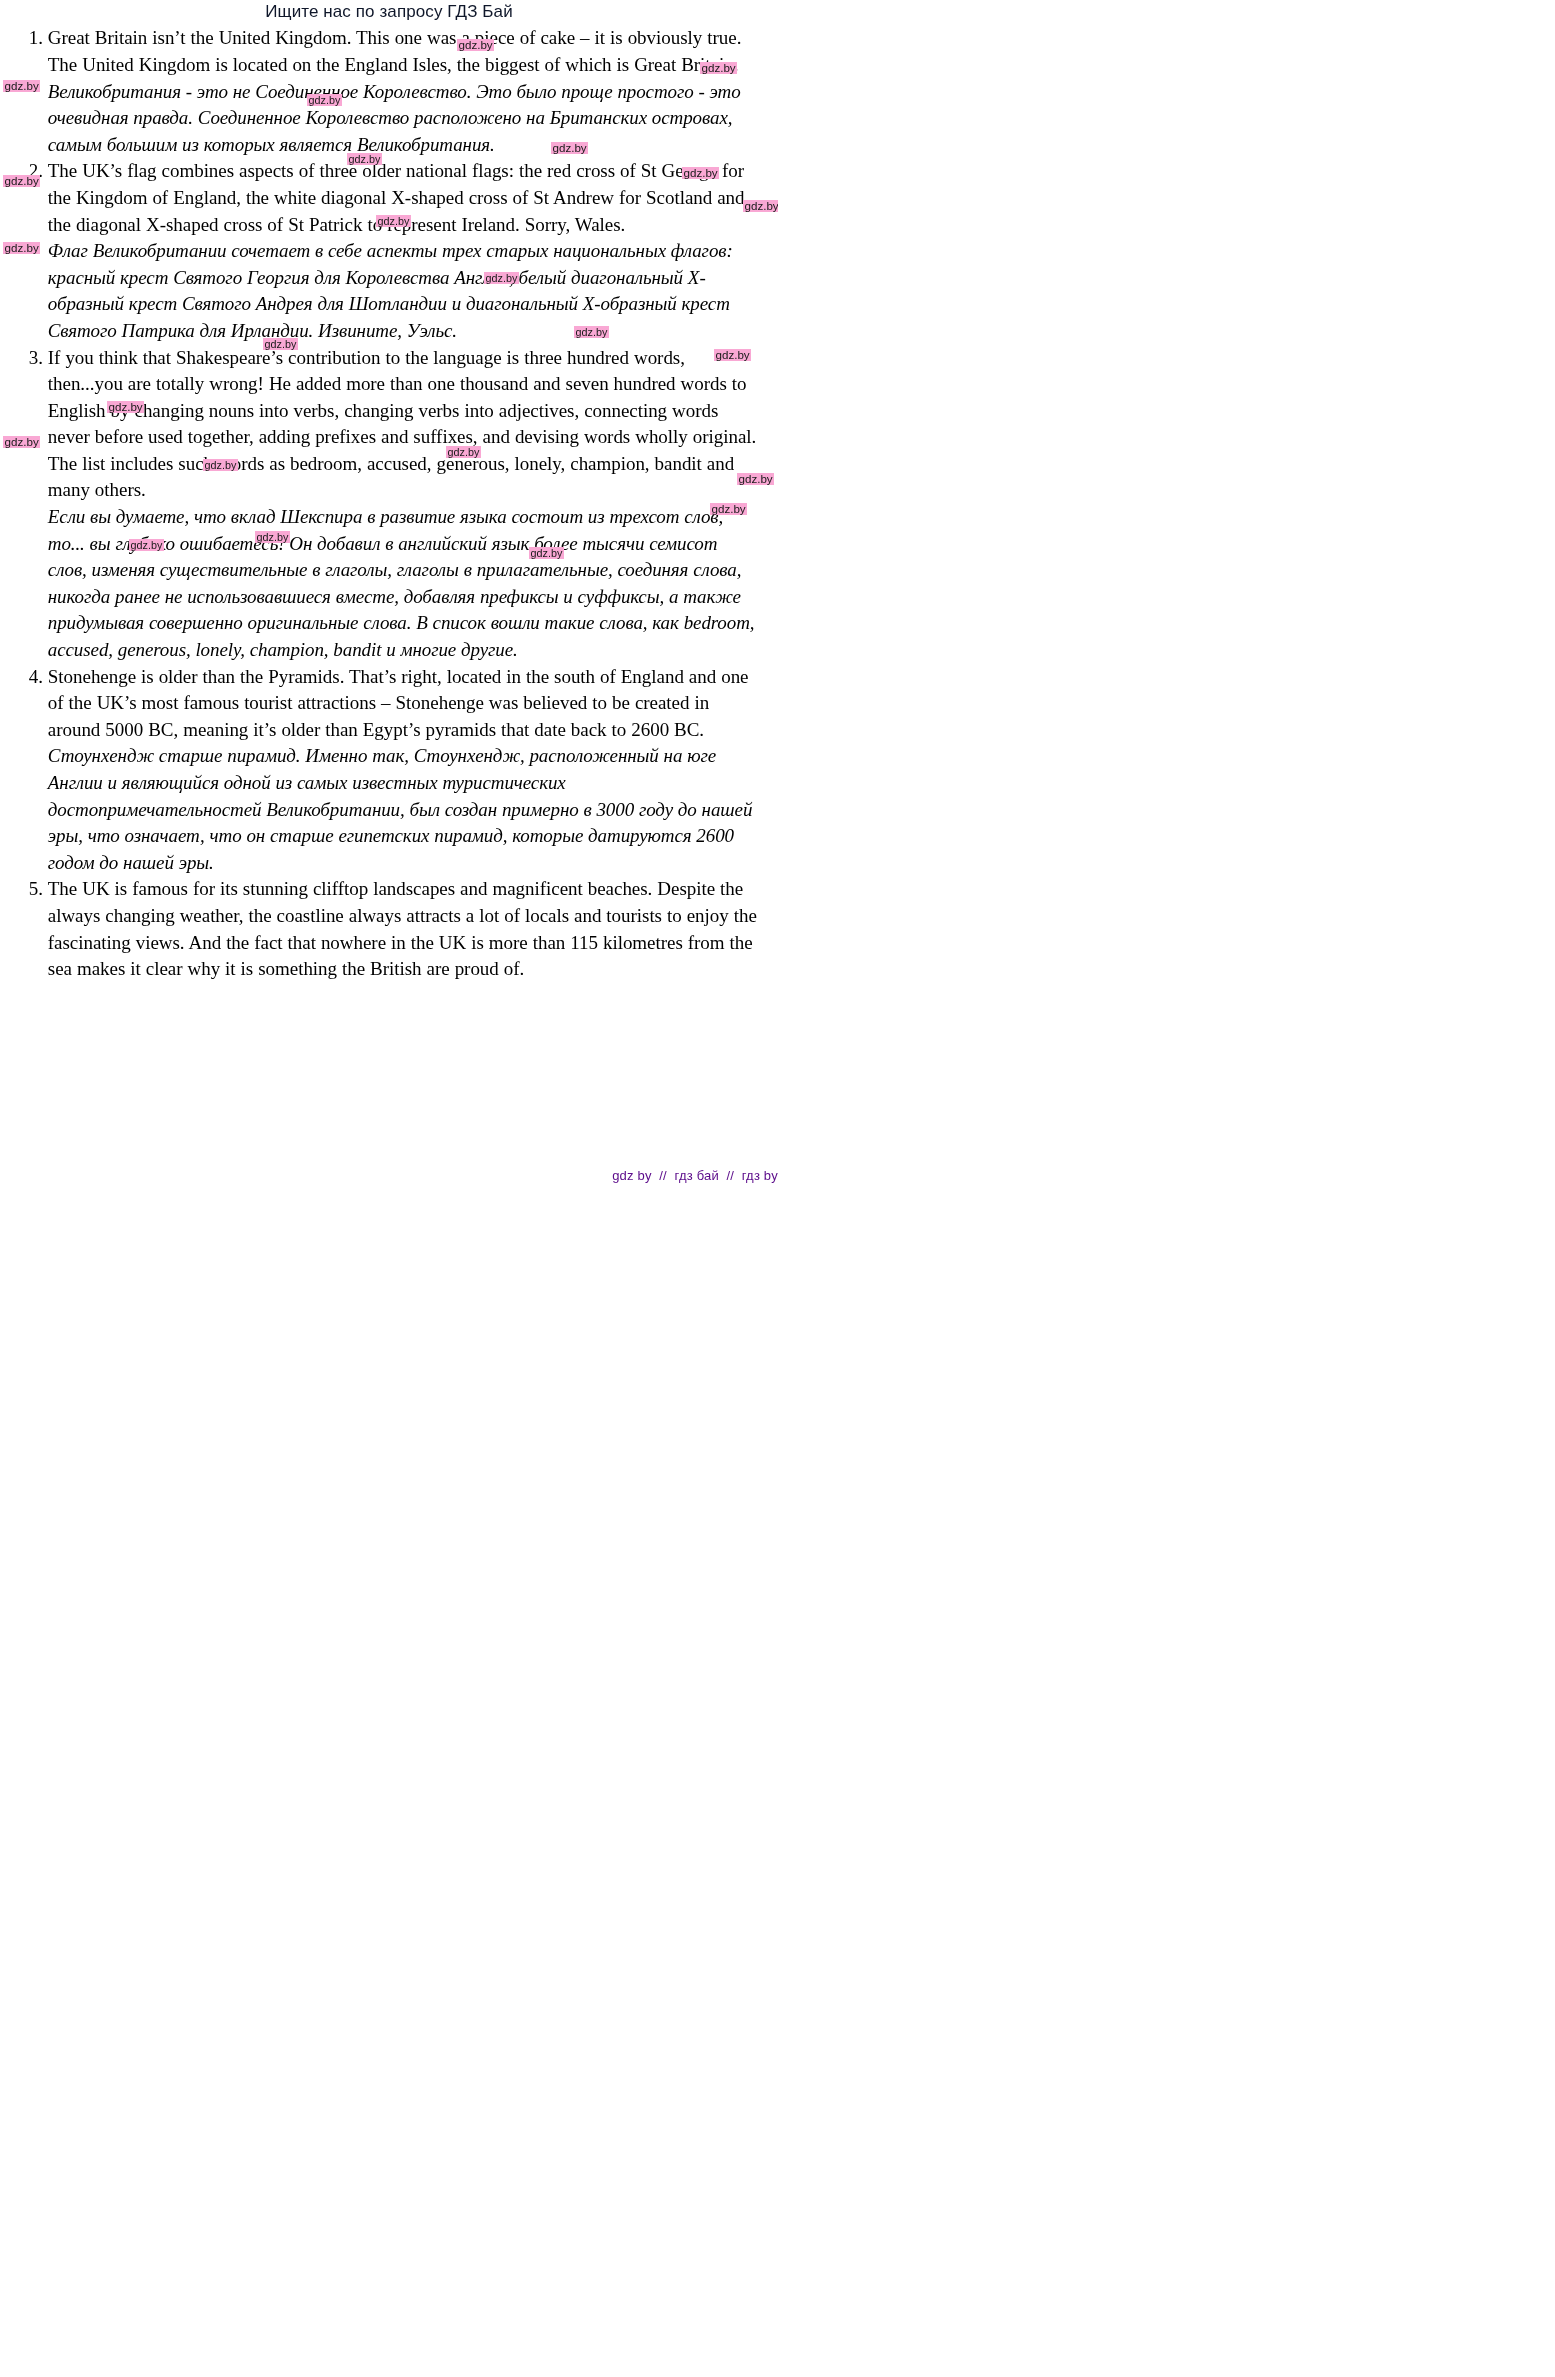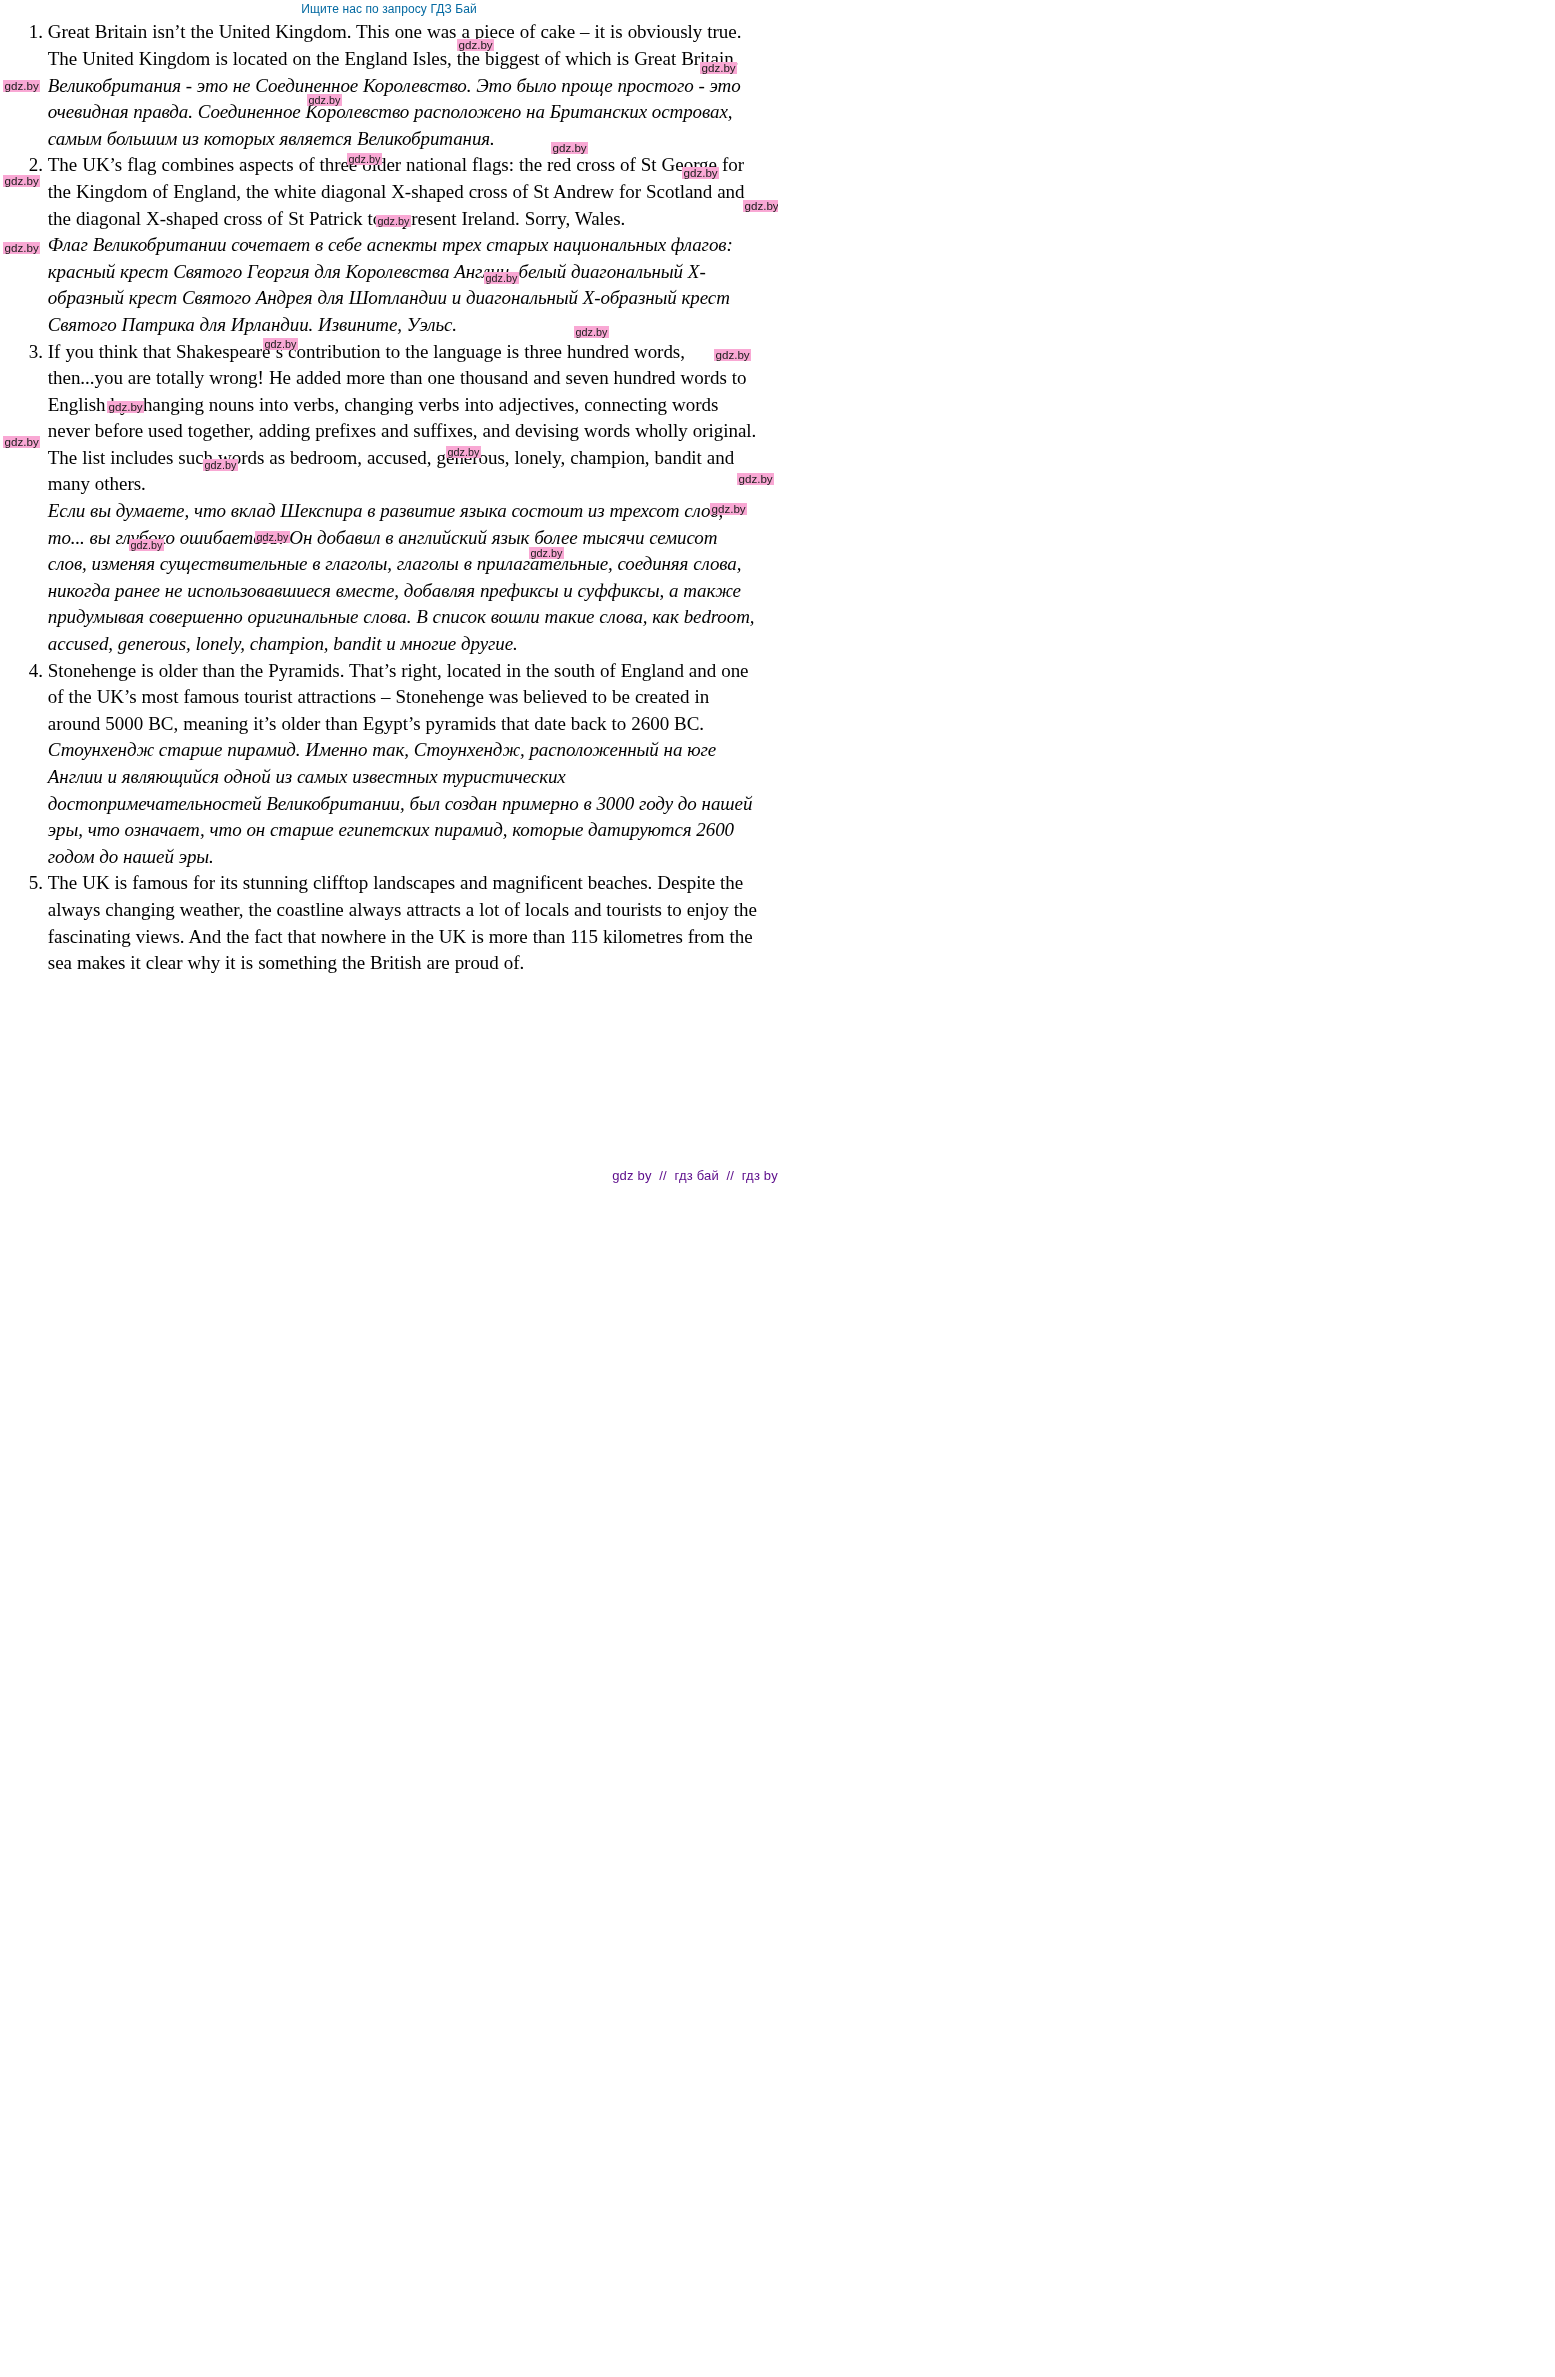--- a/index.html
+++ b/index.html
@@ -16,23 +16,23 @@
   }
   .page {
     position: relative;
     width: 778px;
     min-height: 1188px;
     box-sizing: border-box;
     padding: 0;
   }
   .header-note {
     text-align: center;
-    color: #0369a1;
+    color: #0f172a;
     font-family: "Liberation Sans", "DejaVu Sans", sans-serif;
-    font-size: 12px;
+    font-size: 17px;
     letter-spacing: 0.1px;
     padding-top: 2.3px;
     padding-bottom: 3.1px;
     white-space: nowrap;
   }
   .content {
     position: relative;
     padding-left: 10.8px;
     padding-right: 17px;
   }

